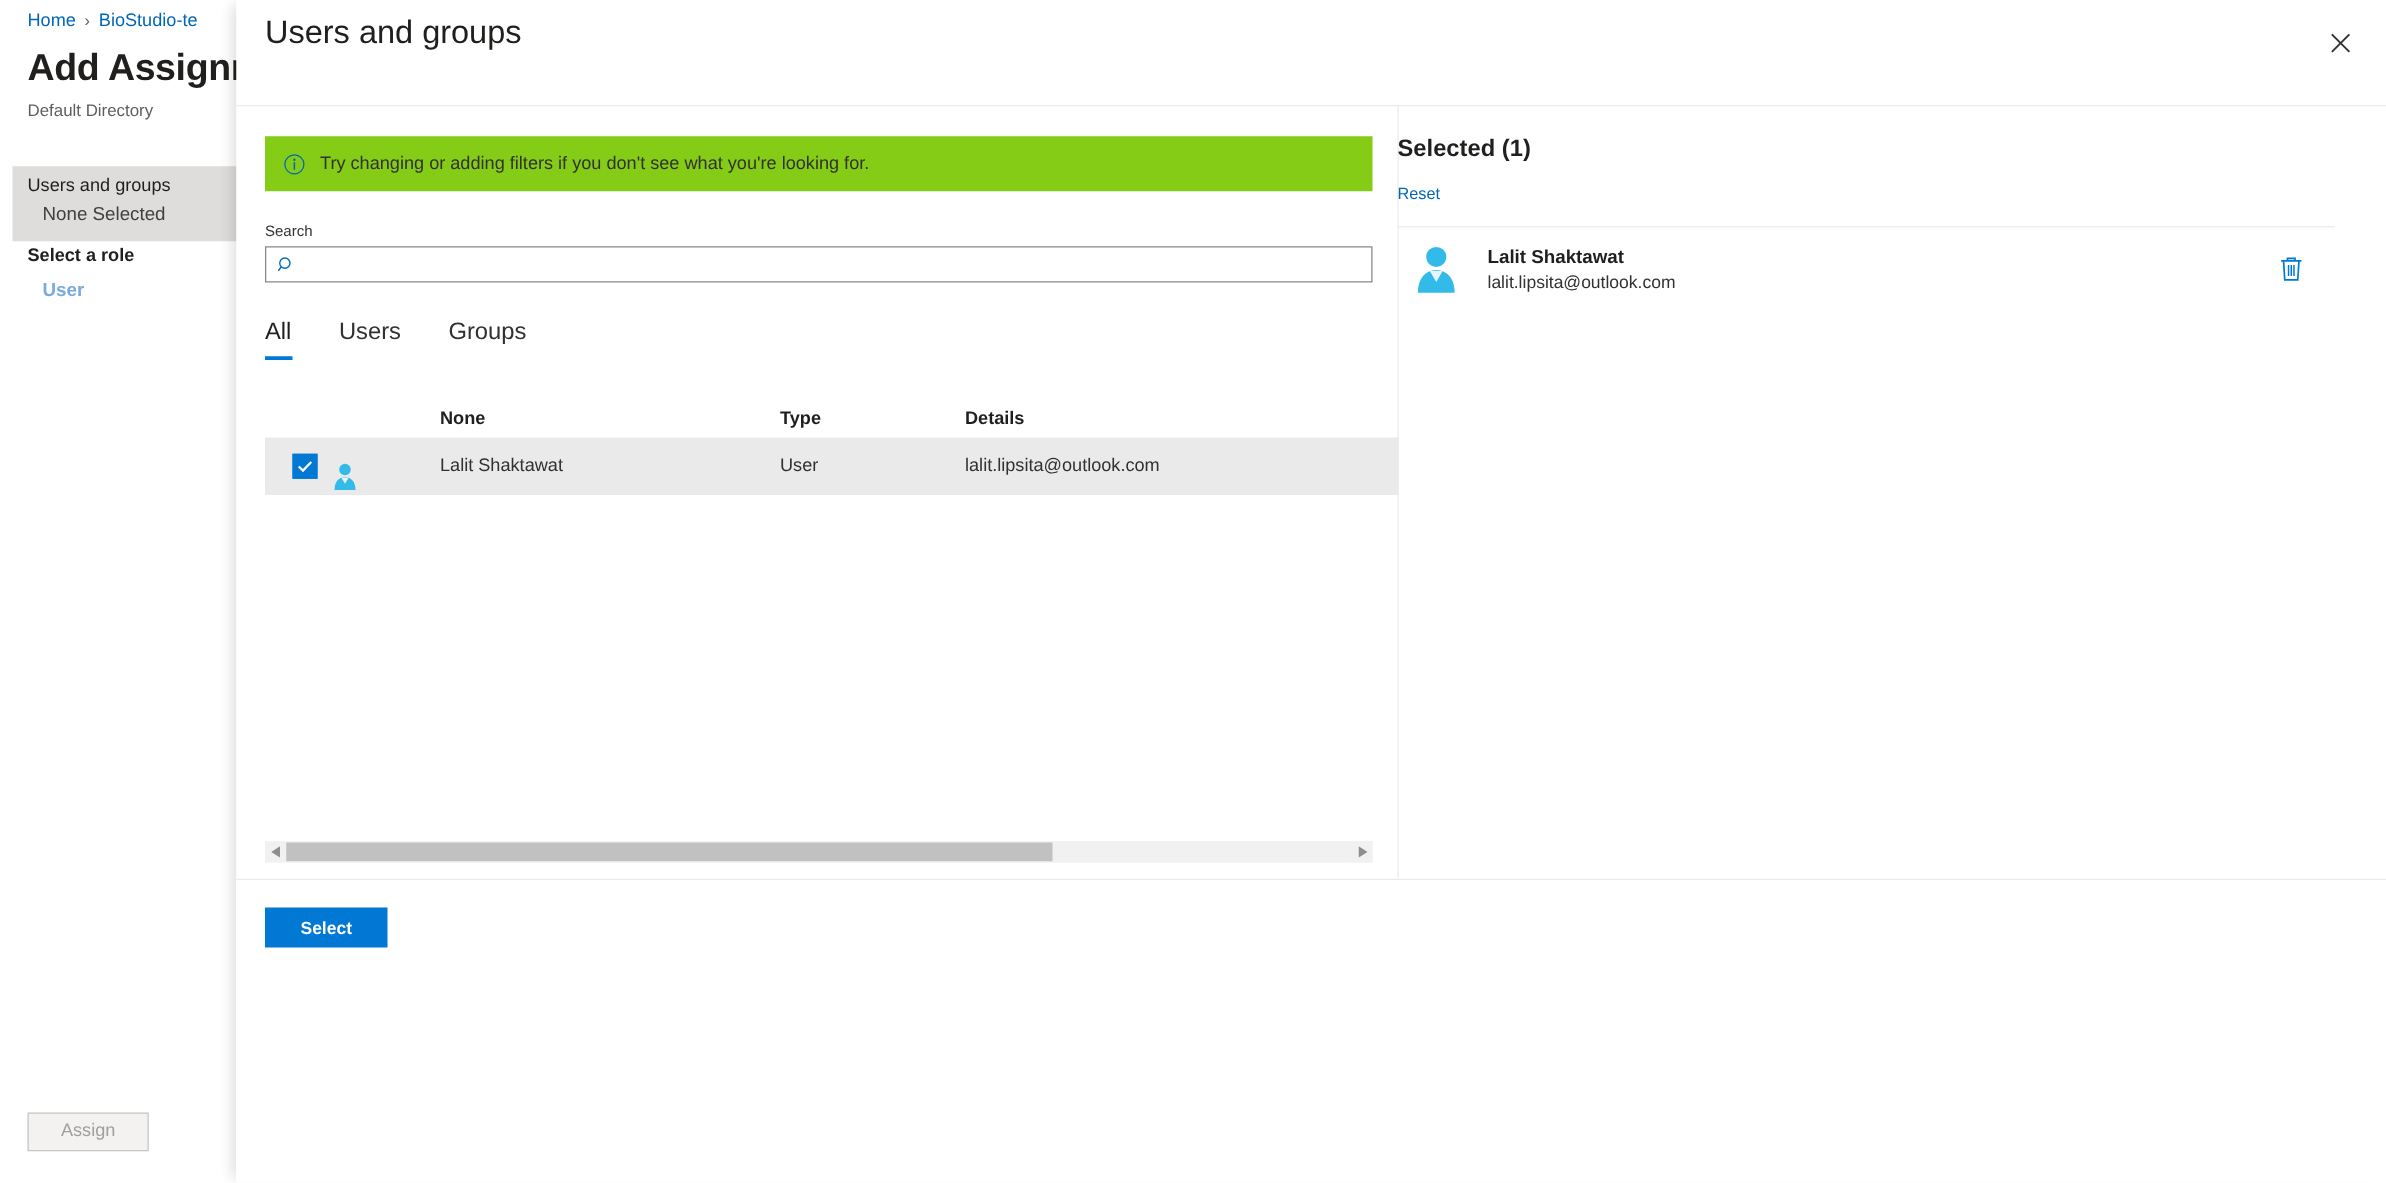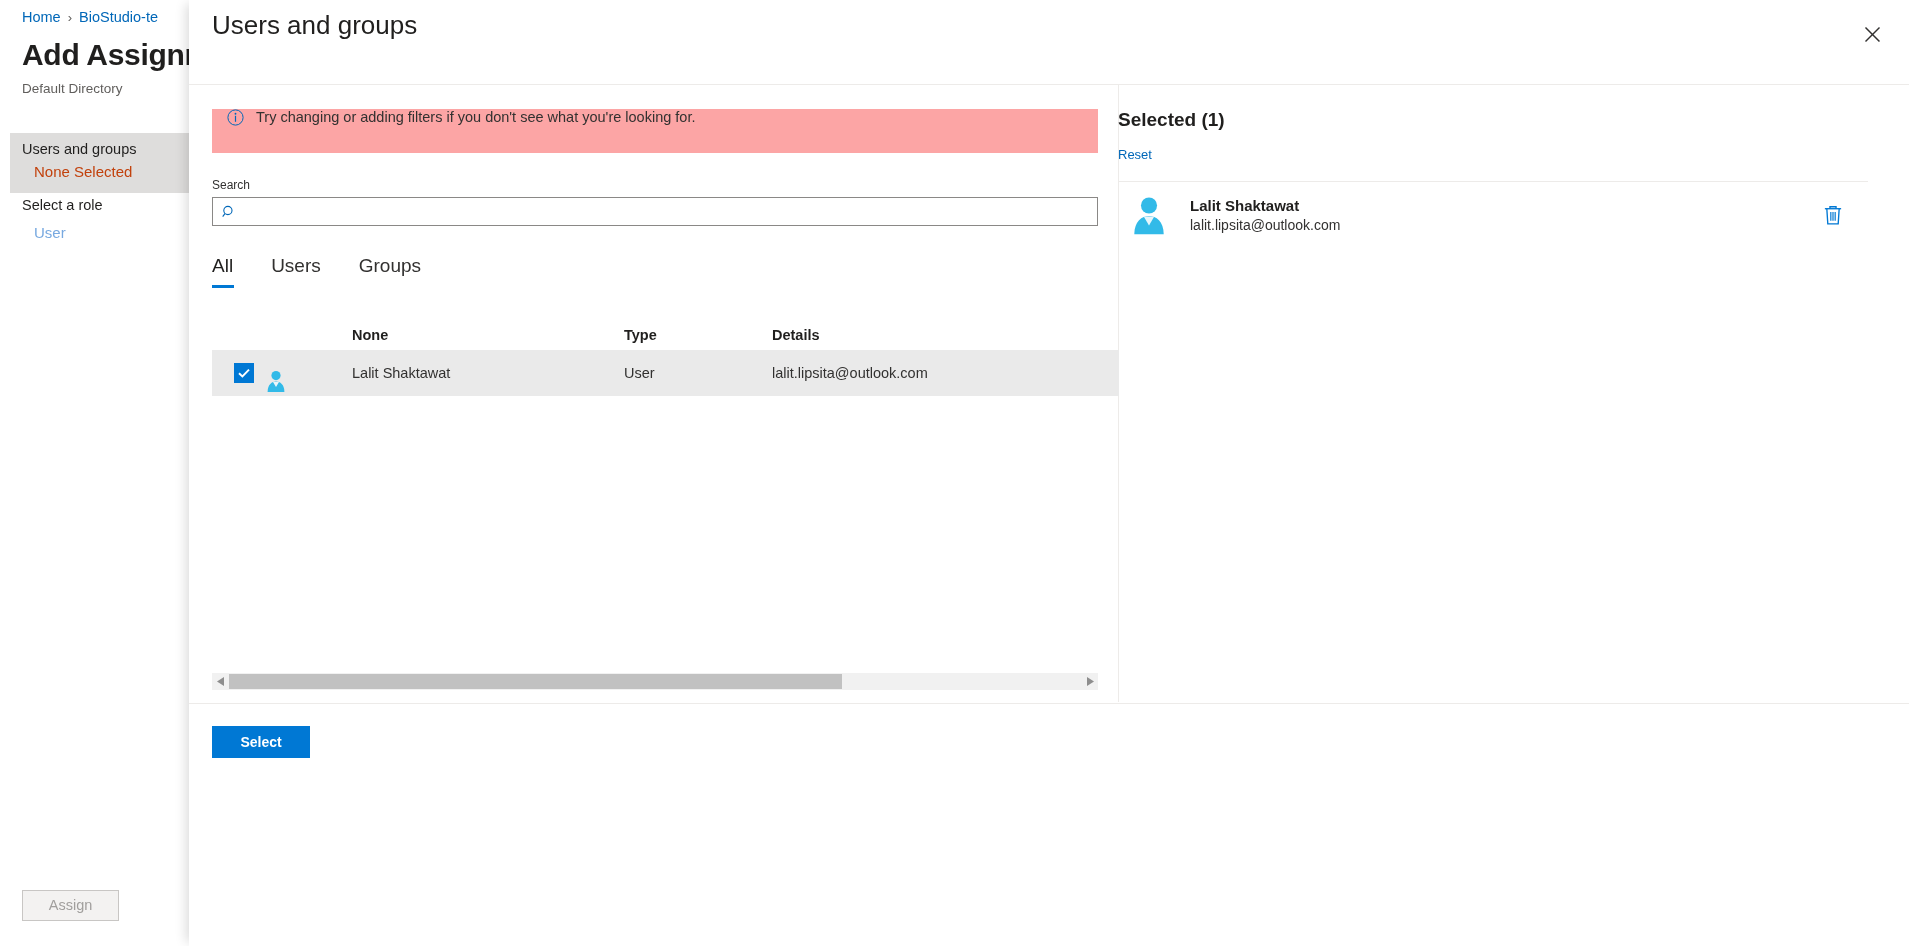--- a/index.html
+++ b/index.html
@@ -60,29 +60,30 @@
     background: #dedddc;
   }
   #form-block .f-label {
     font-size: 14.5px;
     color: #201f1e;
     padding: 3px 0 2px 12px;
     white-space: nowrap;
   }
   #form-block .f-link {
     font-size: 15px;
-    color: #c2410c;
+    color: #404040;
     padding: 4px 0 5px 24px;
     white-space: nowrap;
     cursor: pointer;
   }
   #role-block {
     position: absolute;
     left: 10px; top: 194px;
     width: 230px;
+    font-weight: bold;
   }
   #role-block .f-label {
     font-size: 14.5px;
     color: #201f1e;
     padding: 3px 0 2px 12px;
     white-space: nowrap;
   }
   #role-block .f-link {
     font-size: 15px;
     color: #78a9e0;
@@ -147,23 +148,23 @@
     position: absolute;
     left: 0; top: 0;
     width: 930px;
     height: 617px;
     border-right: 1px solid #edebe9;
   }
   #info-banner {
     position: absolute;
     left: 23px; top: 24px;
     width: 886px; height: 44px;
-    background: #fca5a5;
-    display: flex;
-    align-items: flex-start;
+    background: #84cc16;
+    display: flex;
+    align-items: center;
   }
   #info-icon {
     margin-left: 15px;
     width: 17px; height: 17px;
     flex: 0 0 auto;
   }
   #info-text {
     margin-left: 12px;
     font-size: 14.5px;
     color: #323130;

